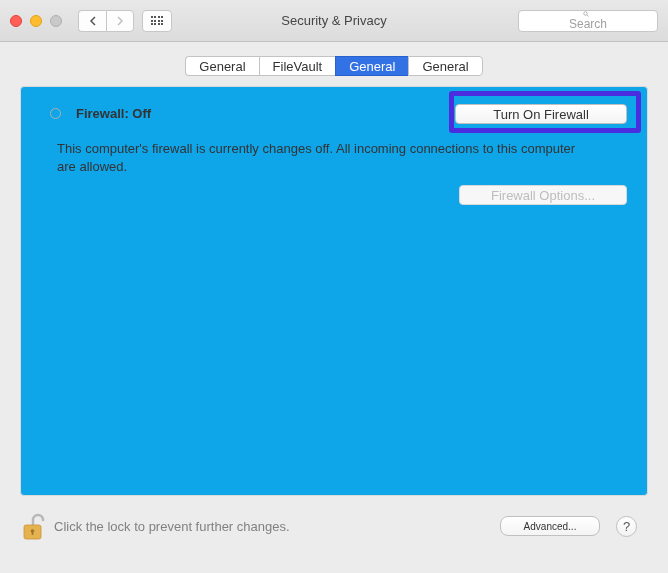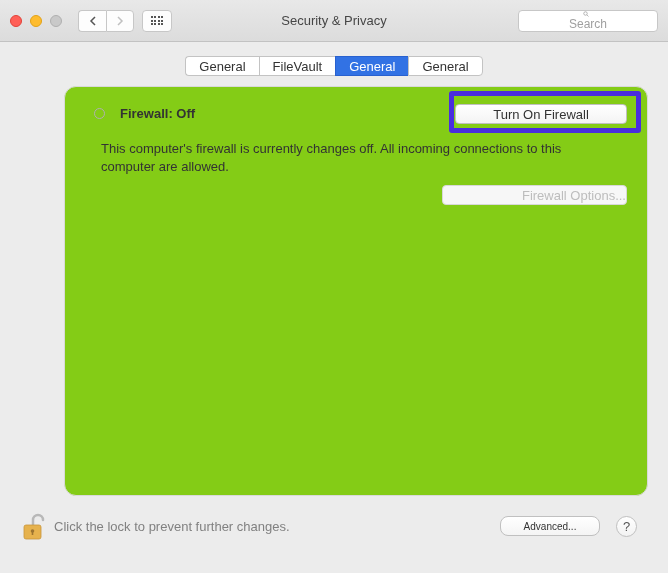--- a/index.html
+++ b/index.html
@@ -24,33 +24,33 @@
     .search svg { margin-right: 4px; }
     
     
     .content { padding: 14px 20px 4px 20px; }
     .tabs { display: flex; justify-content: center; margin-bottom: 10px; }
     .tab { height: 20px; padding: 2px 13px; background: #fff; border: 1px solid #c3c3c3; font-size: 13px; color: #333; display: flex; align-items: center; border-right: none; }
     .tab:first-child { border-radius: 4px 0 0 4px; }
     .tab:last-child { border-radius: 0 4px 4px 0; border-right: 1px solid #c3c3c3; }
     .tab.active { background: #3272e4; color: #fff; border-color: #2961cf; }
     
-    .panel { background: #84cc16; border: 1px solid #d9d9d9; border-radius: 12px; height: 410px; padding: 12px 16px 12px 16px; position: relative; margin-left: 44px; }
+    .panel { background: #0ea5e9; border: 1px solid #d9d9d9; border-radius: 4px; height: 410px; padding: 12px 16px 12px 16px; position: relative; }
     
     .highlight { position: absolute; top: 4px; right: 6px; width: 192px; height: 42px; border: 5px solid #4a2dde; border-radius: 3px; pointer-events: none; }
     
     .firewall-row { display: flex; align-items: center; margin-top: 4px; margin-bottom: 16px; }
     .status-dot { width: 11px; height: 11px; border: 1.5px solid #b0b0b0; border-radius: 50%; margin-left: 13px; margin-right: 15px; }
     .firewall-label { font-size: 13px; font-weight: 600; color: #333; }
     .spacer { flex: 1; }
     .turn-on-btn { width: 172px; height: 20px; font-size: 13px; border: 1px solid #c0c0c0; border-radius: 4px; background: linear-gradient(#ffffff,#f4f4f4); color: #333; margin-right: 4px; margin-top:1px; }
     
     .description { font-size: 13px; color: #333; margin-left: 20px; margin-right: 40px; line-height: 1.35; }
     
-    .fw-options { width: 185px; height: 20px; font-size: 13px; border: 1px solid #d8d8d8; border-radius: 4px; background: #f7f7f7; color: #bdbdbd; position: absolute; right: 20px; top: 98px; text-align: right; }
+    .fw-options { width: 168px; height: 20px; font-size: 13px; border: 1px solid #d8d8d8; border-radius: 4px; background: #f7f7f7; color: #bdbdbd; position: absolute; right: 20px; top: 98px; }
     
     
     .footer { display: flex; align-items: center; padding: 12px 31px 0 22px; gap: 10px; }
     .lock { width: 22px; height: 28px; position: relative; }
     .lock-svg { display: block; }
     .lock-text { font-size: 13px; color: #818181; }
     .footer-spacer { flex: 1; }
     .adv-btn { width: 100px; height: 20px; font-size: 10px; border: 1px solid #c0c0c0; border-radius: 8px; background: linear-gradient(#ffffff,#f4f4f4); color: #333; }
     .help-btn { width: 21px; height: 21px; border-radius: 50%; border: 1px solid #c0c0c0; background: linear-gradient(#ffffff,#f2f2f2); font-size: 13px; color: #555; display: flex; align-items: center; justify-content: center; margin-left: 6px; }
   </style>

